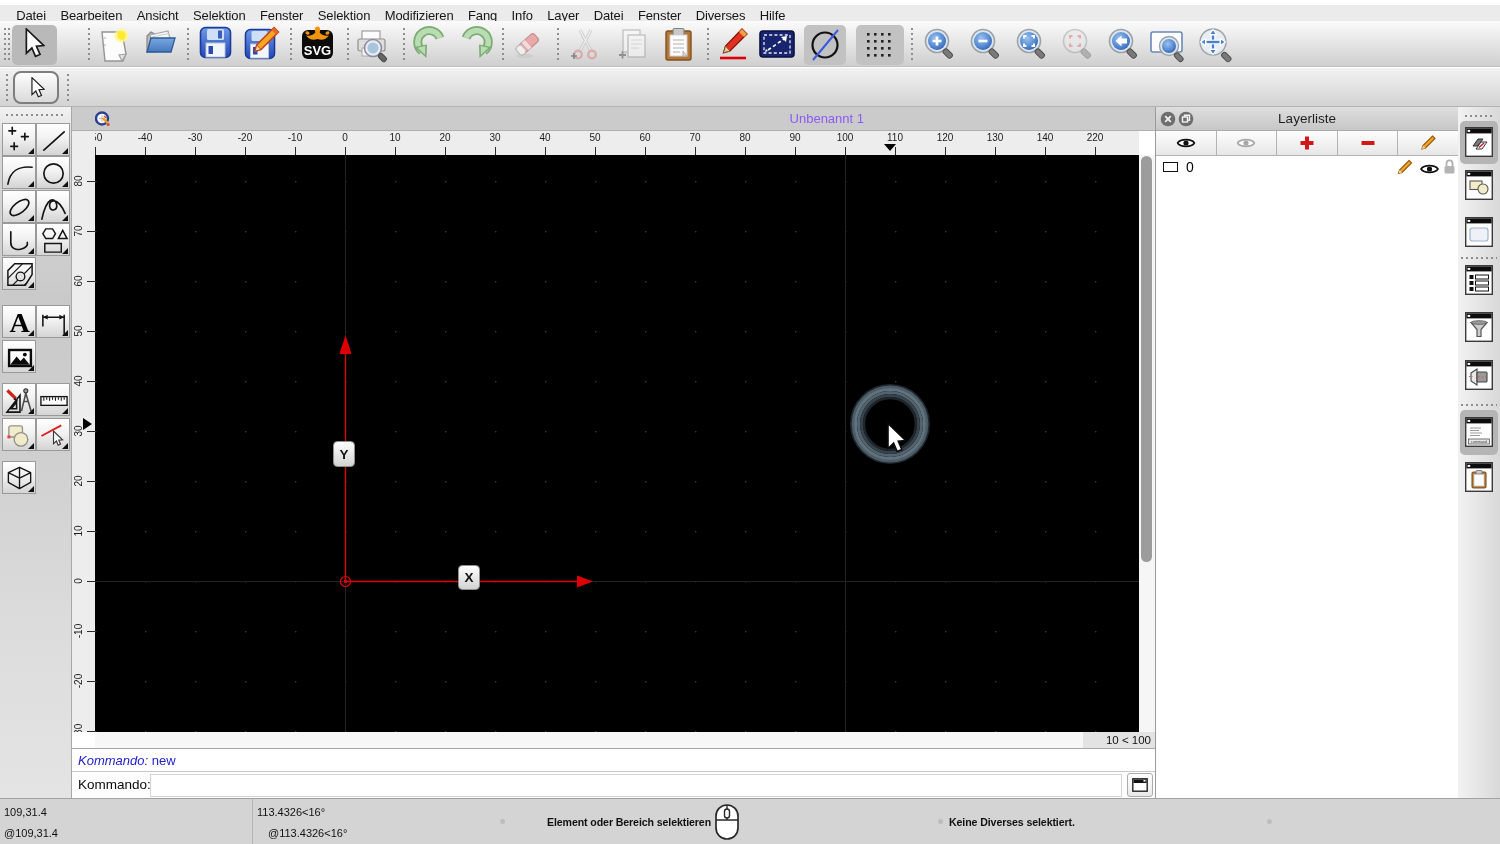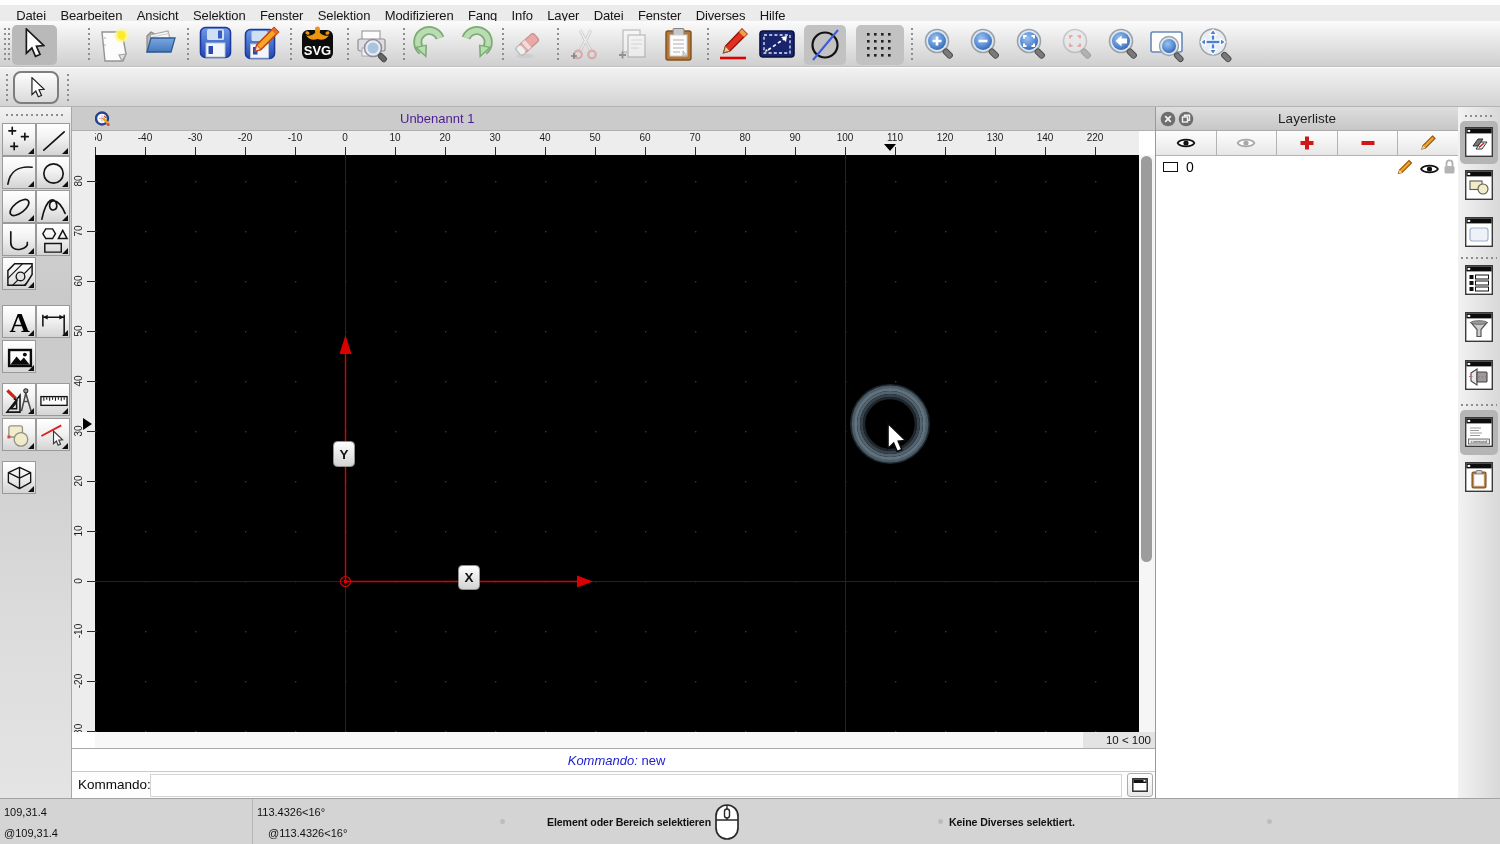--- a/index.html
+++ b/index.html
@@ -16,35 +16,35 @@
 .hdots { position:absolute; height:2px; background-image:repeating-linear-gradient(90deg,#8e8e8e 0 2px, transparent 2px 5px); }
 .ti { position:absolute; top:5px; }
 .pressed { position:absolute; top:4px; height:40px; background:#c2c2c2; border-radius:5px; }
 
 #palette { position:absolute; left:0; top:107px; width:72px; height:691px; background:linear-gradient(180deg,#f2f2f2 0%,#d8d8d8 6%,#c9c9c9 28%,#cfcfcf 50%,#dcdcdc 75%,#e4e4e4 100%); border-right:1px solid #a8a8a8; }
 .pb { position:absolute; width:34px; height:33px; background:linear-gradient(#ffffff,#f2f2f2 45%,#d4d4d4); border:1px solid #9a9a9a; }
 .pb::after { content:""; position:absolute; right:1px; bottom:1px; border-style:solid; border-width:0 0 6px 6px; border-color:transparent transparent #111 transparent; }
 .pb svg { position:absolute; left:1px; top:1px; }
 
 #titlebar { position:absolute; left:72px; top:107px; width:1083px; height:24px; background:#cbcbcb; border-bottom:1px solid #b0b0b0; }
-#title { position:absolute; left:400px; top:111px; width:464px; text-align:left; font-size:13px; color:#4c1d95; }
+#title { position:absolute; left:400px; top:111px; width:464px; text-align:right; font-size:13px; color:#8b5cf6; }
 #hruler { position:absolute; left:95px; top:131px; width:1044px; height:24px; background:#ededed; overflow:hidden; }
 #hrcorner { position:absolute; left:72px; top:131px; width:23px; height:24px; background:#ededed; }
 .hl { position:absolute; top:1px; width:40px; margin-left:-20px; text-align:center; font-size:10px; color:#1c1c1c; }
 .ht { position:absolute; top:16px; width:1px; height:8px; background:#2a2a2a; }
 #vruler { position:absolute; left:72px; top:155px; width:23px; height:577px; background:#ededed; overflow:hidden; }
 .vl { position:absolute; left:-11px; width:36px; height:14px; line-height:14px; text-align:center; font-size:10px; color:#1c1c1c; transform:rotate(-90deg); }
 .vt { position:absolute; left:15px; width:8px; height:1px; background:#2a2a2a; }
 
 #vscroll { position:absolute; left:1139px; top:155px; width:16px; height:577px; background:#f6f6f6; }
 #vthumb { position:absolute; left:1141px; top:156px; width:11px; height:406px; background:#9c9c9c; border-radius:5.5px; }
 #hscroll { position:absolute; left:95px; top:732px; width:988px; height:16px; background:#f7f7f7; }
 #infobox { position:absolute; left:1083px; top:732px; width:72px; height:16px; background:#e3e3e3; font-size:11.5px; line-height:16px; text-align:right; padding-right:4px; color:#111; }
 
-#cmdhist { position:absolute; left:72px; top:748px; width:1083px; height:23px; background:#fff; border-top:1px solid #a8a8a8; font-size:13px; color:#2222cc; padding:4px 0 0 6px;text-align:center; }
+#cmdhist { position:absolute; left:72px; top:748px; width:1083px; height:23px; background:#fff; border-top:1px solid #a8a8a8; font-size:13px; color:#2222cc; padding:4px 0 0 6px; }
 #cmdrow { position:absolute; left:72px; top:771px; width:1083px; height:27px; background:#fdfdfd; border-top:1px solid #c9c9c9; }
 #cmdlabel { position:absolute; left:6px; top:5px; font-size:13.5px; color:#0a0a0a; }
 #cmdinput { position:absolute; left:78px; top:2px; width:972px; height:23px; background:#fff; border:1px solid #d4d4d4; }
 #cmdbtn { position:absolute; left:1055px; top:1px; width:26px; height:24px; background:linear-gradient(#ffffff,#e8e8e8); border:1px solid #ababab; border-radius:3px; }
 
 #layer { position:absolute; left:1155px; top:107px; width:303px; height:691px; background:#fff; border-left:1px solid #999; }
 #ltitle { position:absolute; left:0; top:0; width:302px; height:24px; background:linear-gradient(#dedede,#c7c7c7); border-bottom:1px solid #ababab; }
 #ltext { position:absolute; left:0; top:4px; width:302px; text-align:center; font-size:13.5px; color:#1e1e1e; }
 #ltb { position:absolute; left:0; top:24px; width:302px; height:25px; display:flex; border-bottom:1px solid #b3b3b3; }
 #ltb div { flex:1; background:linear-gradient(#fdfdfd,#e7e7e7); border-right:1px solid #b3b3b3; position:relative; }

